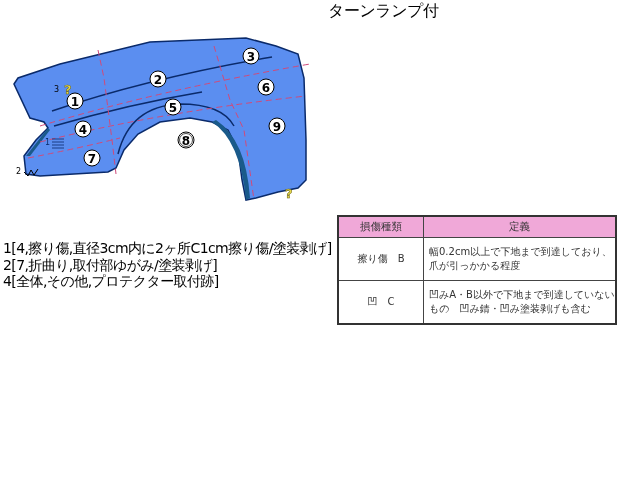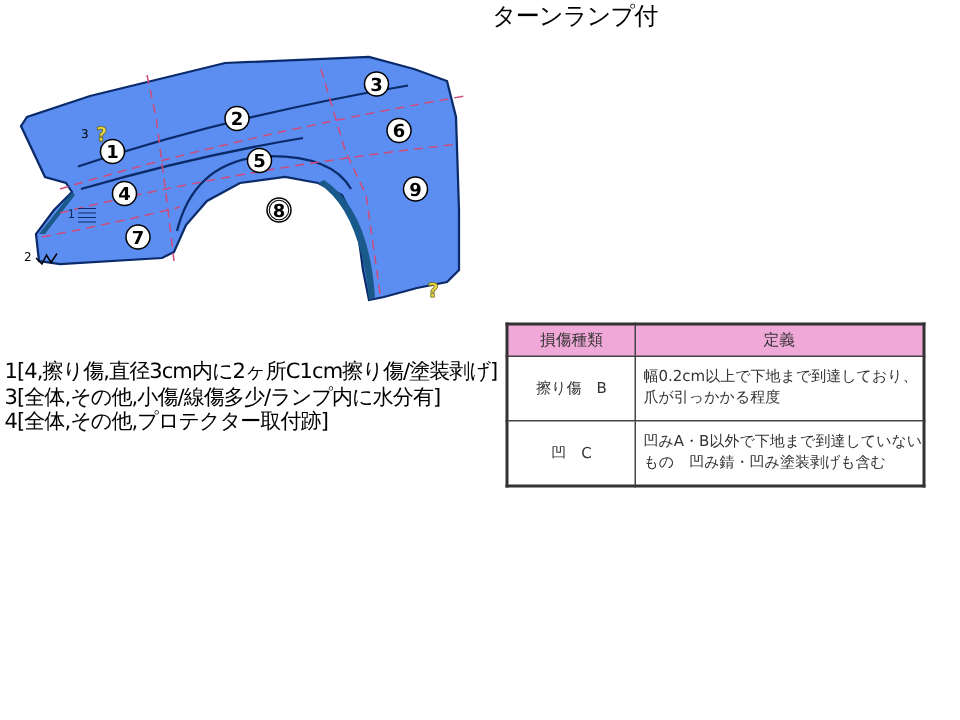--- a/index.html
+++ b/index.html
@@ -99,21 +99,21 @@
     </g>
     <g>
       <text x="272" y="198" fill="#000">4</text>
       <text x="285" y="168" font-size="13" font-weight="bold" fill="#e6d84a" stroke="#6a6010" stroke-width="0.5">?</text>
     </g>
   </g>
 </svg>
 
 <div class="notes">
   <div>1[4,擦り傷,直径3cm内に2ヶ所C1cm擦り傷/塗装剥げ]</div>
-  <div>3[全体,その他,小傷/線傷多少/ランプ内に水分有]</div>
+  <div>2[7,折曲り,取付部ゆがみ/塗装剥げ]</div>
   <div>4[全体,その他,プロテクター取付跡]</div>
 </div>
 
 <table class="deftable">
   <thead>
     <tr>
       <th>損傷種類</th>
       <th>定義</th>
     </tr>
   </thead>

